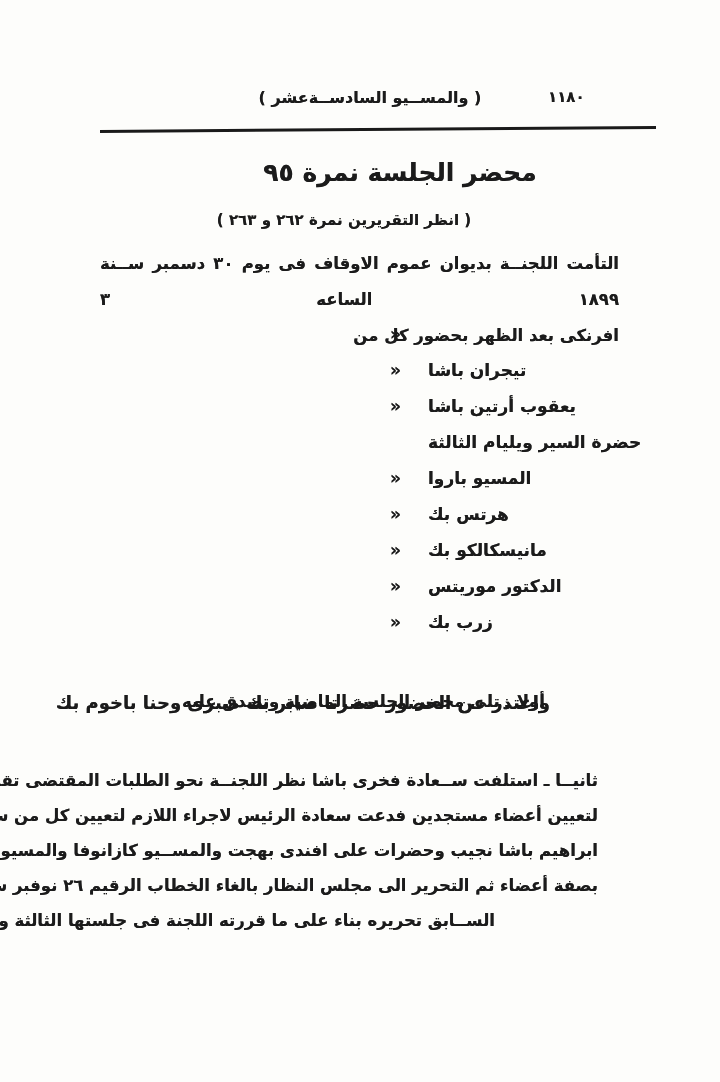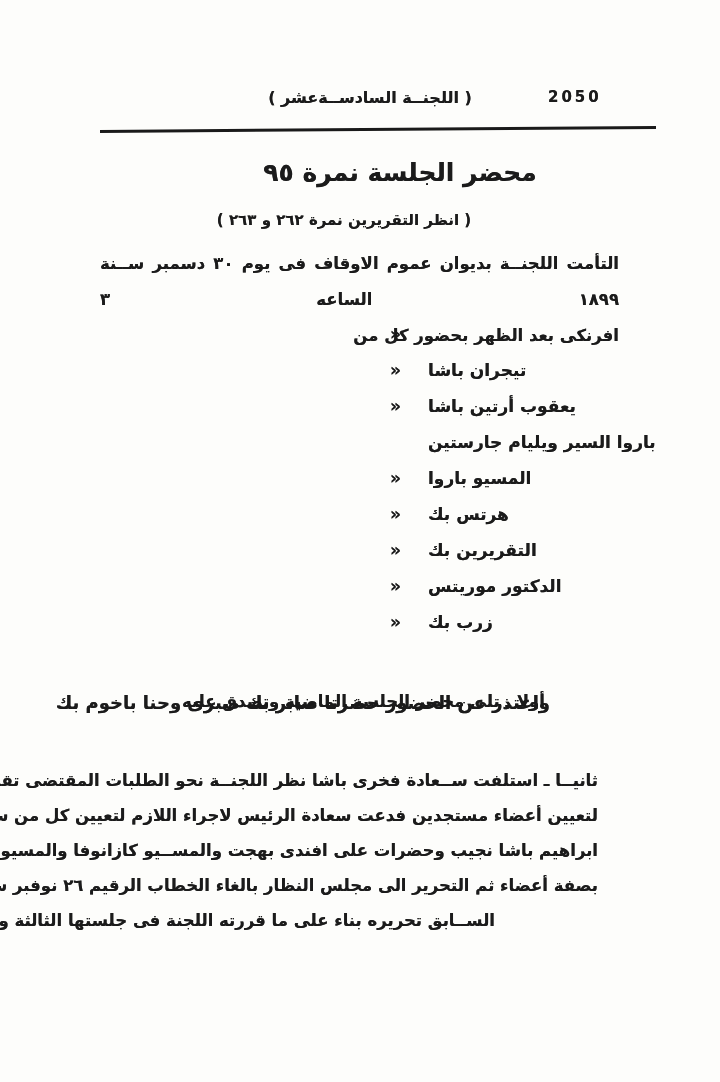--- a/index.html
+++ b/index.html
@@ -110,22 +110,22 @@
     margin-right: 103px;
     text-align: right;
     text-align-last: right;
   }
 </style>
 </head>
 <body>
 
 <div class="page">
 
-  <span class="page-number">2050</span>
-  <div class="running-head-title">( اللجنــة السادســةعشر )</div>
+  <span class="page-number">١١٨٠</span>
+  <div class="running-head-title">( والمســيو السادســةعشر )</div>
   <div class="rule"></div>
 
   <div class="doc-title">محضر الجلسة نمرة ٩٥</div>
   <div class="doc-subtitle">( انظر التقريرين نمرة ٢٦٢ و ٢٦٣ )</div>
 
   <div class="intro">
     <div class="line justify">التأمت اللجنــة بديوان عموم الاوقاف فى يوم ٣٠ دسمبر ســنة ١٨٩٩ الساعه ٣</div>
     <div class="line">افرنكى بعد الظهر بحضور كل من</div>
   </div>
 
@@ -136,33 +136,33 @@
     <div class="att-row">
       <span class="att-marker">«</span>
       <span class="att-name">تيجران باشا</span>
     </div>
     <div class="att-row">
       <span class="att-marker">«</span>
       <span class="att-name">يعقوب أرتين باشا</span>
     </div>
     <div class="att-row">
       <span class="att-marker"></span>
-      <span class="att-name">باروا السير ويليام جارستين</span>
+      <span class="att-name">حضرة السير ويليام الثالثة</span>
     </div>
     <div class="att-row">
       <span class="att-marker">«</span>
       <span class="att-name">المسيو باروا</span>
     </div>
     <div class="att-row">
       <span class="att-marker">«</span>
       <span class="att-name">هرتس بك</span>
     </div>
     <div class="att-row">
       <span class="att-marker">«</span>
-      <span class="att-name">التقريرين بك</span>
+      <span class="att-name">مانيسكالكو بك</span>
     </div>
     <div class="att-row">
       <span class="att-marker">«</span>
       <span class="att-name">الدكتور موريتس</span>
     </div>
     <div class="att-row">
       <span class="att-marker">«</span>
       <span class="att-name">زرب بك</span>
     </div>
   </div>

